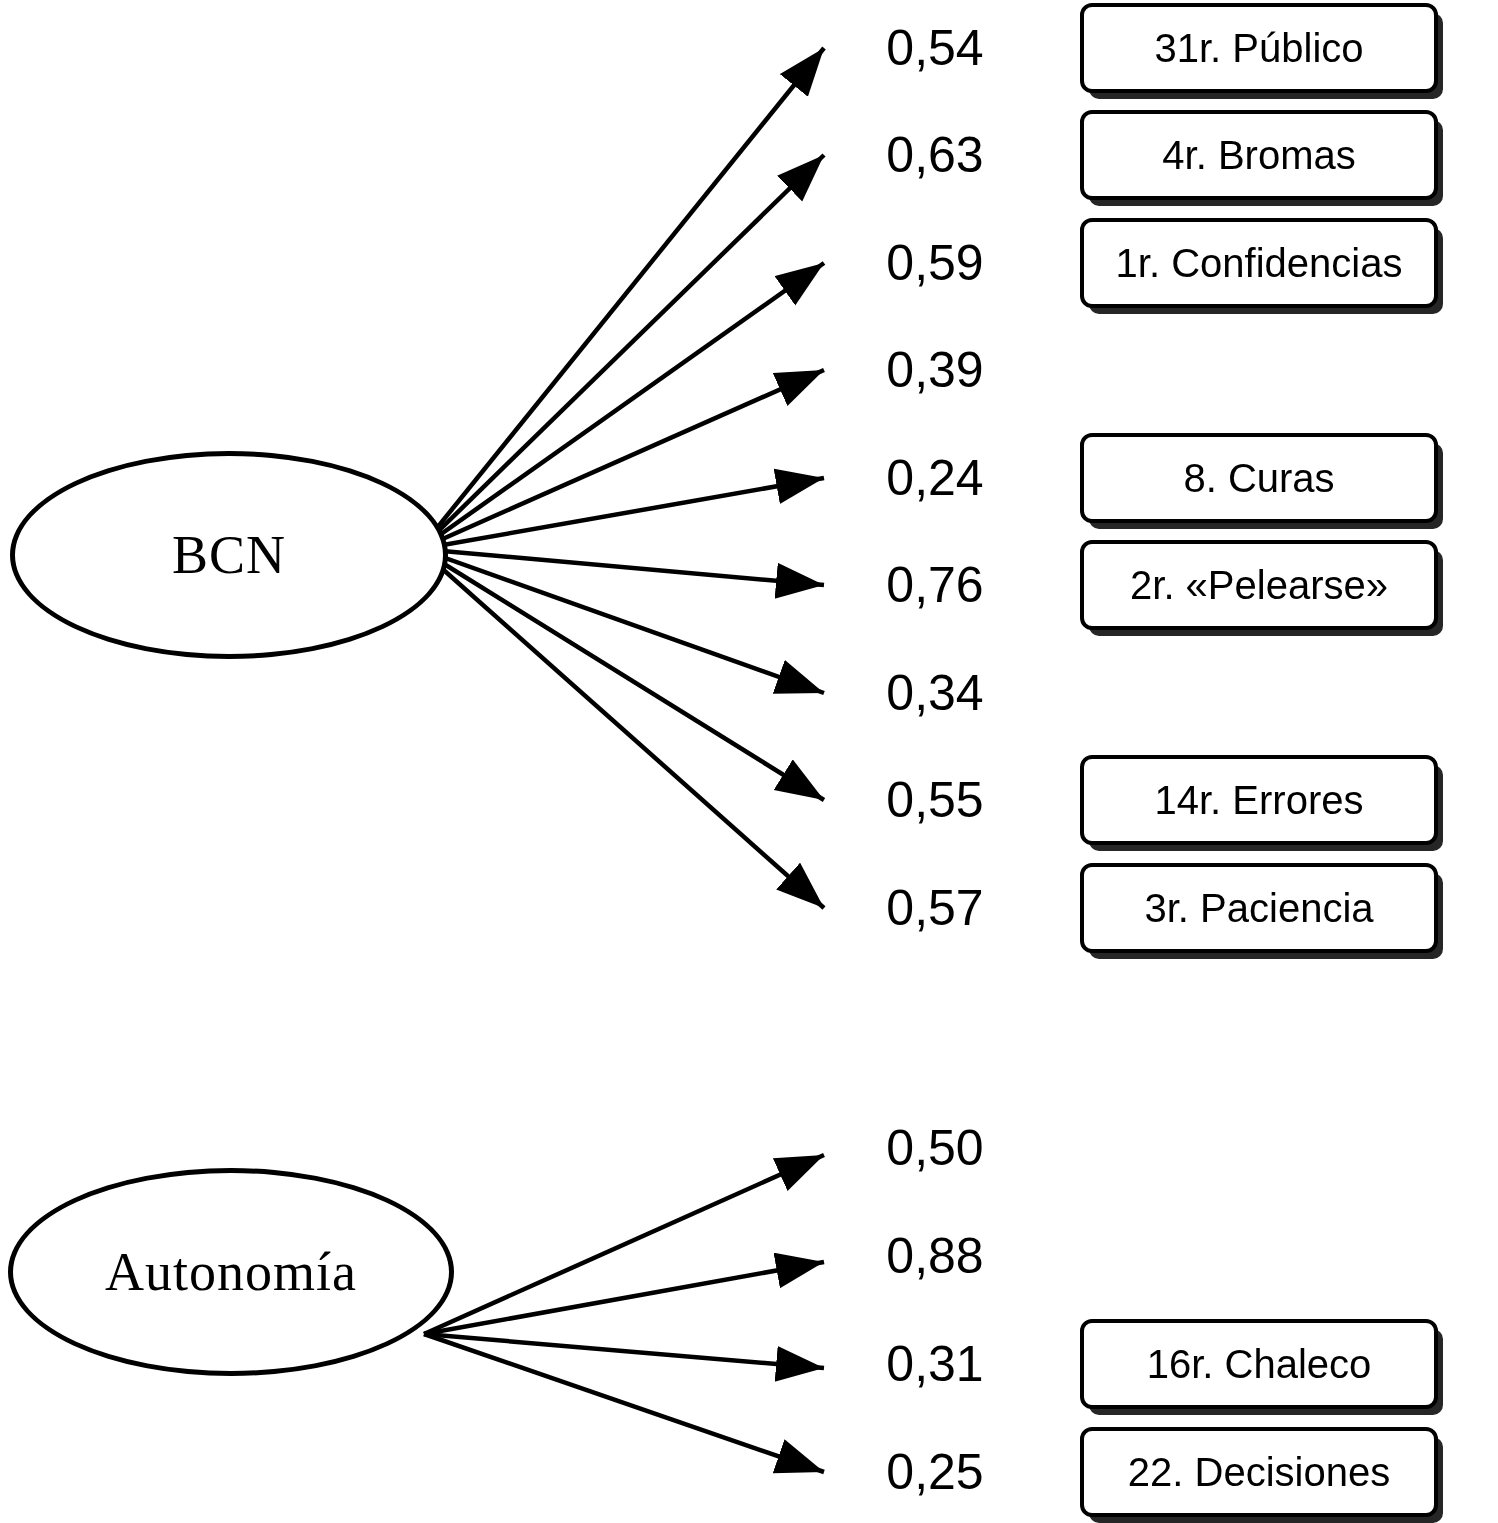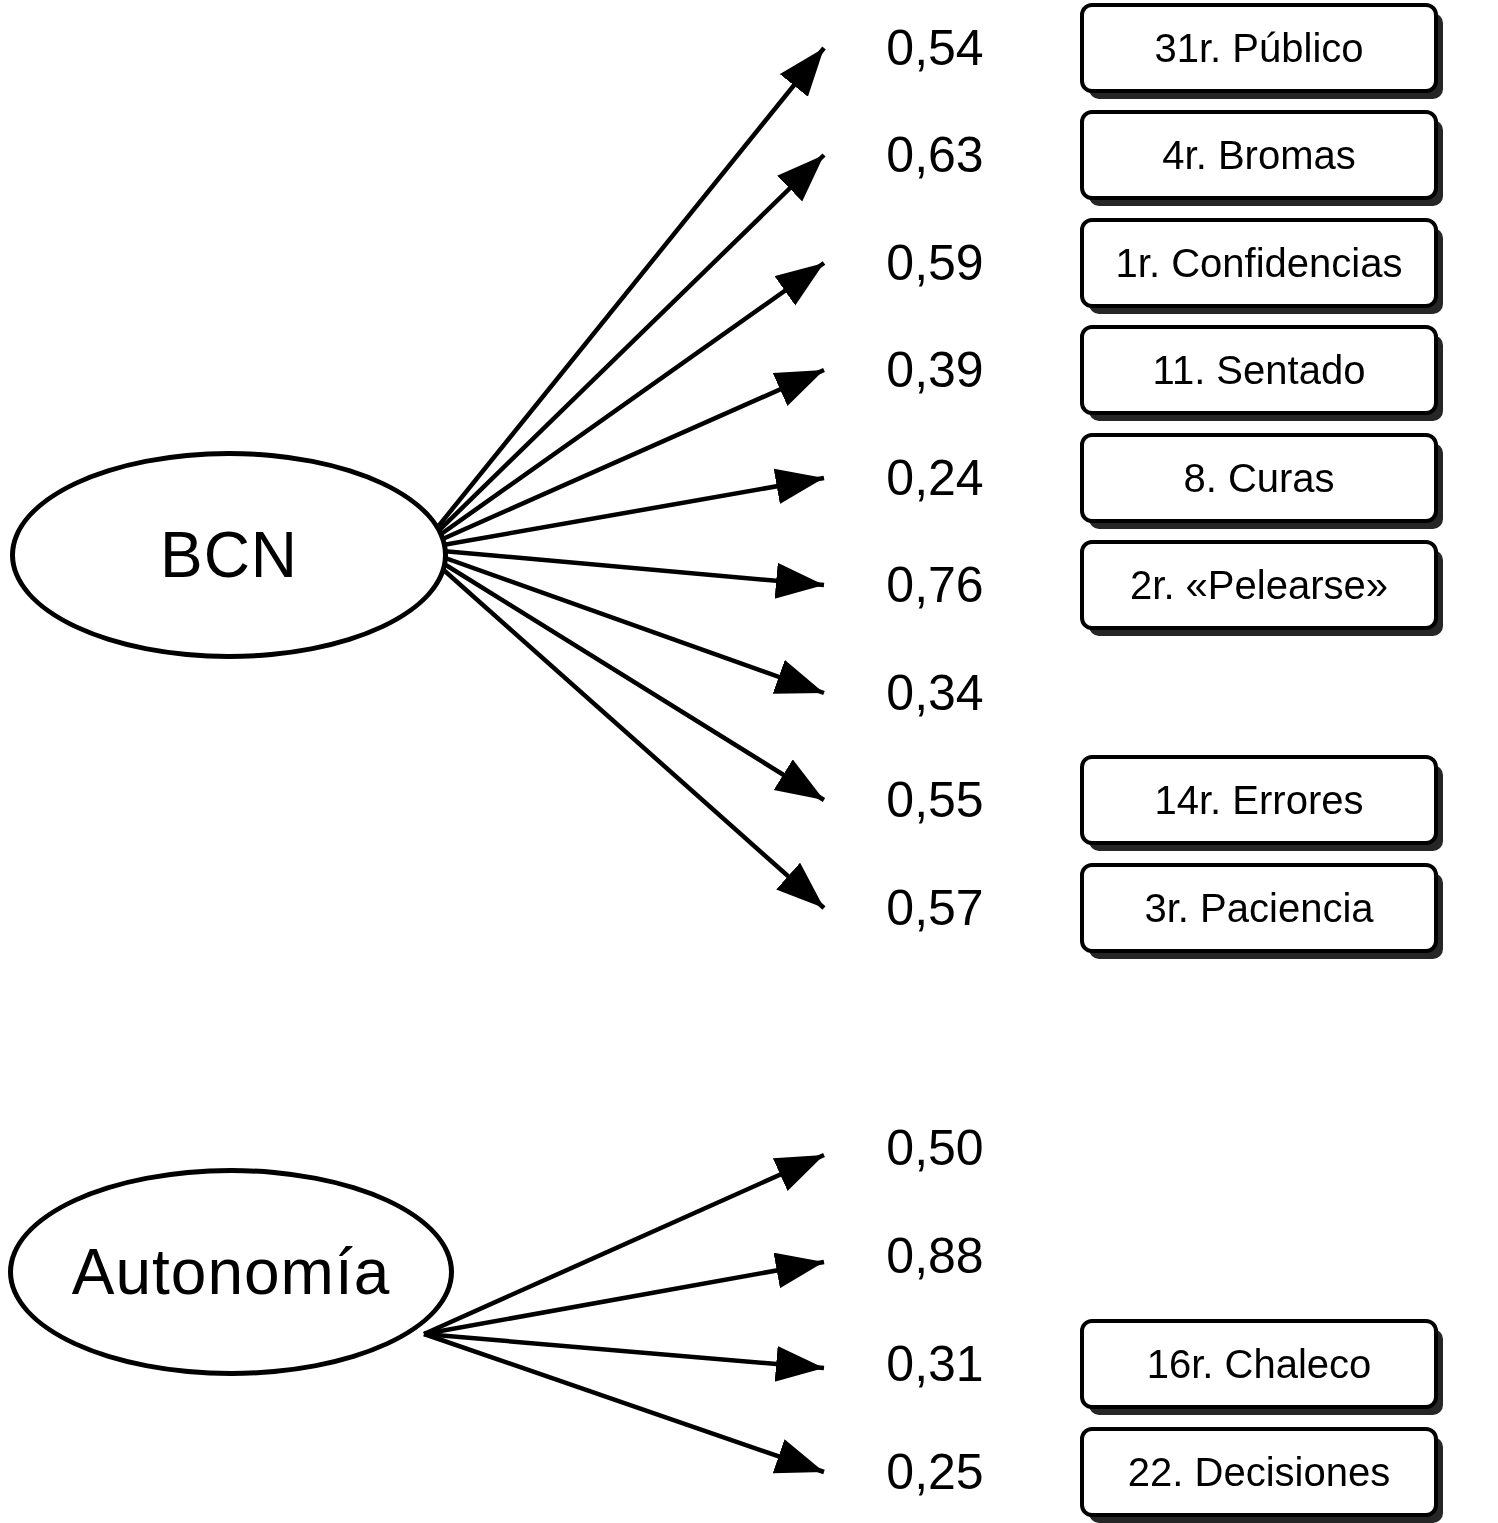--- a/index.html
+++ b/index.html
@@ -29,23 +29,24 @@
     background: #ffffff;
     border: 5px solid #000000;
     border-radius: 50%;
     display: flex;
     align-items: center;
     justify-content: center;
   }
   .ellipse-bcn      { left: 10px;  top: 451px;  width: 428px; height: 198px; }
   .ellipse-autonomia{ left: 8px;   top: 1168px; width: 436px; height: 198px; }
   .ellipse .factor-label {
-    font-size: 64px;
+    font-size: 54px;
     line-height: 1;
     letter-spacing: 1px;
+    font-family: Liberation Serif, serif;
   }
   .loading-value {
     position: absolute;
     z-index: 2;
     left: 840px;
     width: 190px;
     height: 70px;
     line-height: 70px;
     text-align: center;
     font-size: 50px;
@@ -118,23 +119,20 @@
 
   <div class="item-box" style="top:3px">
       <span class="item-label">31r. Público</span>
     </div>
   <div class="item-box" style="top:110px">
       <span class="item-label">4r. Bromas</span>
     </div>
   <div class="item-box" style="top:218px">
       <span class="item-label">1r. Confidencias</span>
     </div>
-  <div class="item-box" style="top:325px">
-      <span class="item-label">11. Sentado</span>
-    </div>
   <div class="item-box" style="top:433px">
       <span class="item-label">8. Curas</span>
     </div>
   <div class="item-box" style="top:540px">
       <span class="item-label">2r. «Pelearse»</span>
     </div>
   <div class="item-box" style="top:755px">
       <span class="item-label">14r. Errores</span>
     </div>
   <div class="item-box" style="top:863px">

